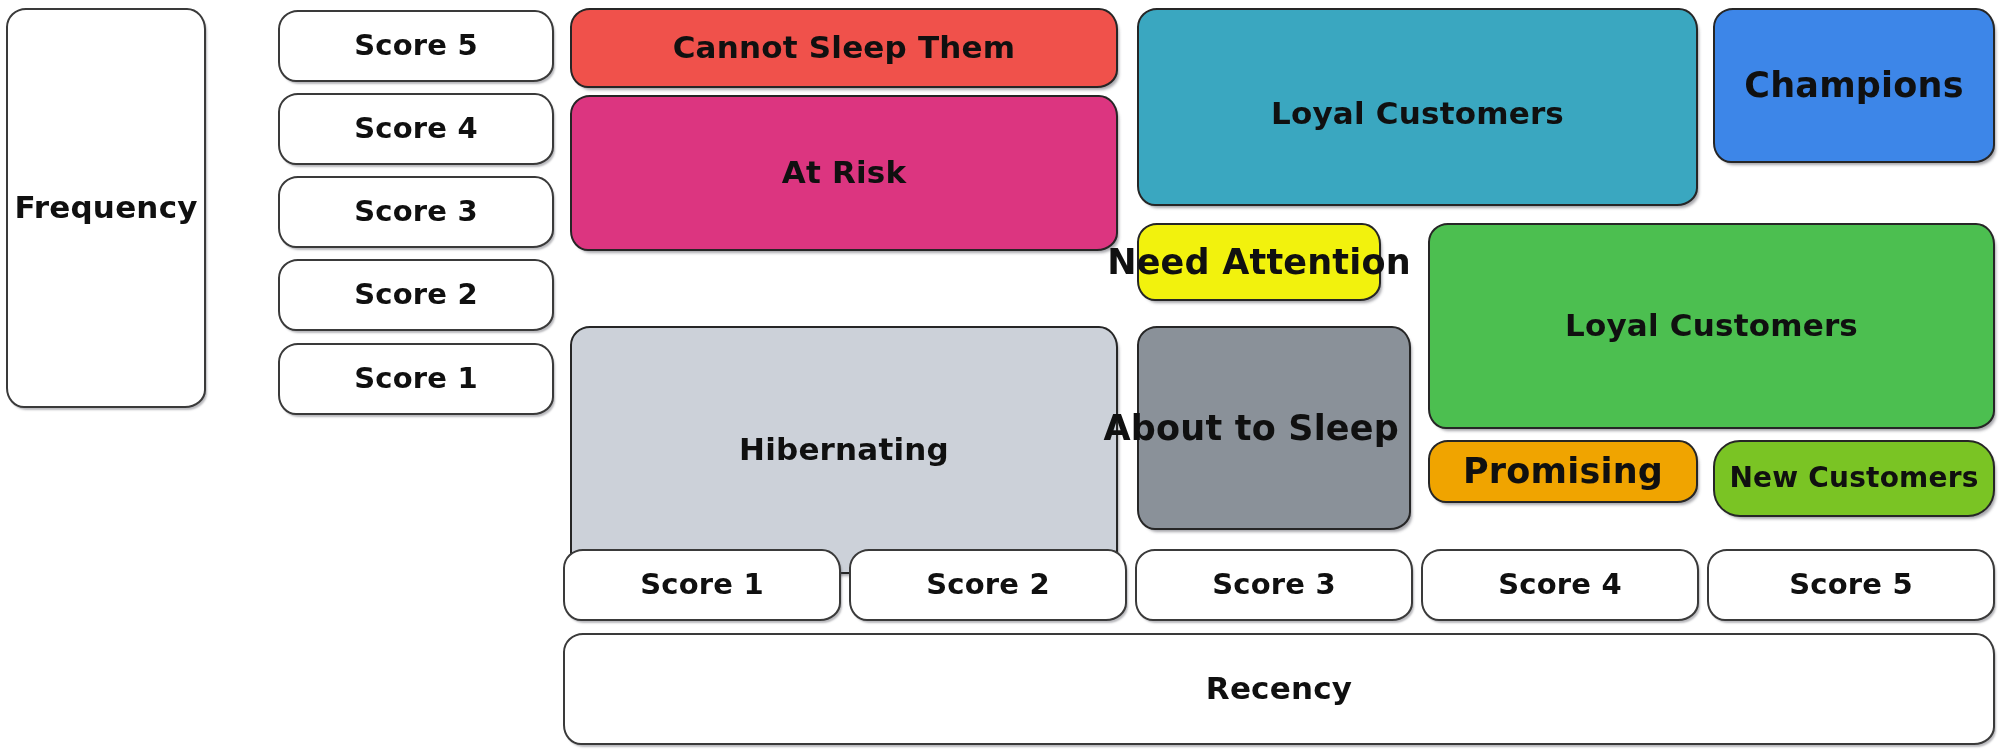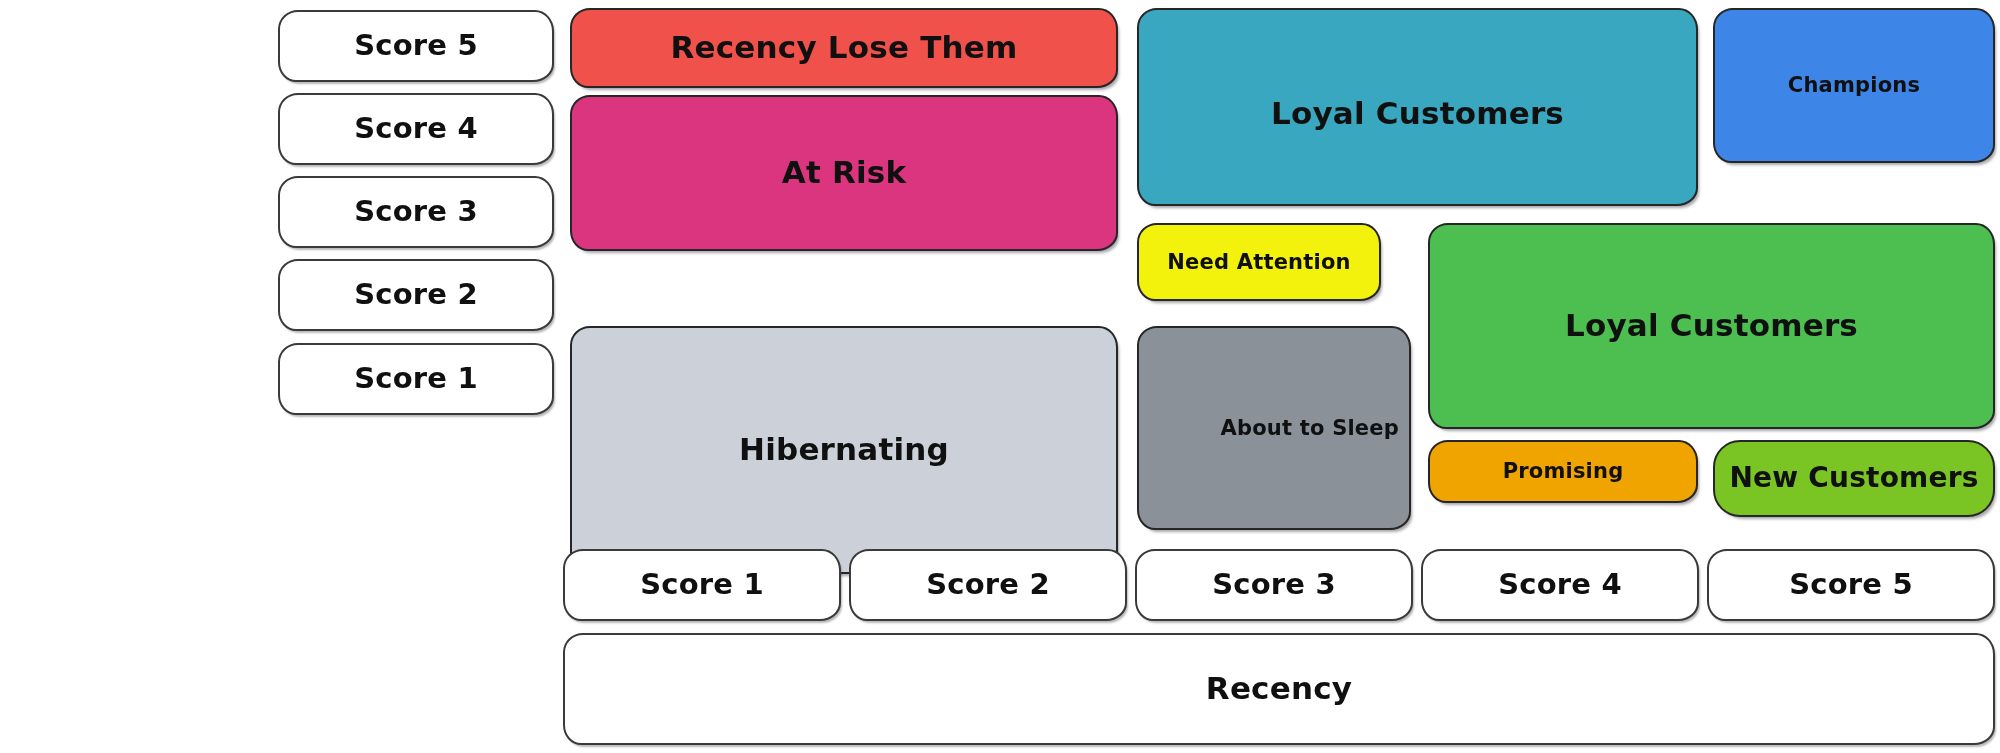--- a/index.html
+++ b/index.html
@@ -53,48 +53,51 @@
 
   .label {
     display: block;
     white-space: nowrap;
   }
 
   
   .fs-axis   { font-size: 31px; }
   .fs-score  { font-size: 29px; }
   .fs-seg-lg { font-size: 31px; }
-  .fs-seg-md { font-size: 21px; }
+  .fs-seg-md { font-size: 35px; }
   .fs-seg-sm { font-size: 28px; }
   .align-upper    { align-items: flex-start; padding-top: 34px; }
 </style>
 </head>
 <body>
 
 <div id="canvas">
 
+  <div class="box plain" style="left:6px; top:8px; width:200px; height:400px;">
+    <span class="label fs-axis">Frequency</span>
+  </div>
 
   <div class="box plain" style="left:278px; top:10px; width:276px; height:72px;">
     <span class="label fs-score">Score 5</span>
   </div>
   <div class="box plain" style="left:278px; top:93px; width:276px; height:72px;">
     <span class="label fs-score">Score 4</span>
   </div>
   <div class="box plain" style="left:278px; top:176px; width:276px; height:72px;">
     <span class="label fs-score">Score 3</span>
   </div>
   <div class="box plain" style="left:278px; top:259px; width:276px; height:72px;">
     <span class="label fs-score">Score 2</span>
   </div>
   <div class="box plain" style="left:278px; top:343px; width:276px; height:72px;">
     <span class="label fs-score">Score 1</span>
   </div>
 
   <div class="box tinted" style="left:570px; top:8px; width:548px; height:80px; background:#f0514b;">
-    <span class="label fs-seg-lg">Recency Lose Them</span>
+    <span class="label fs-seg-lg">Cannot Sleep Them</span>
   </div>
 
   <div class="box tinted" style="left:570px; top:95px; width:548px; height:156px; background:#dc3580;">
     <span class="label fs-seg-lg">At Risk</span>
   </div>
 
   <div class="box tinted align-upper" style="left:1137px; top:8px; width:561px; height:198px; background:#3aa7c0;">
     <span class="label fs-seg-lg" style="margin-top:52px;">Loyal Customers</span>
   </div>
 

